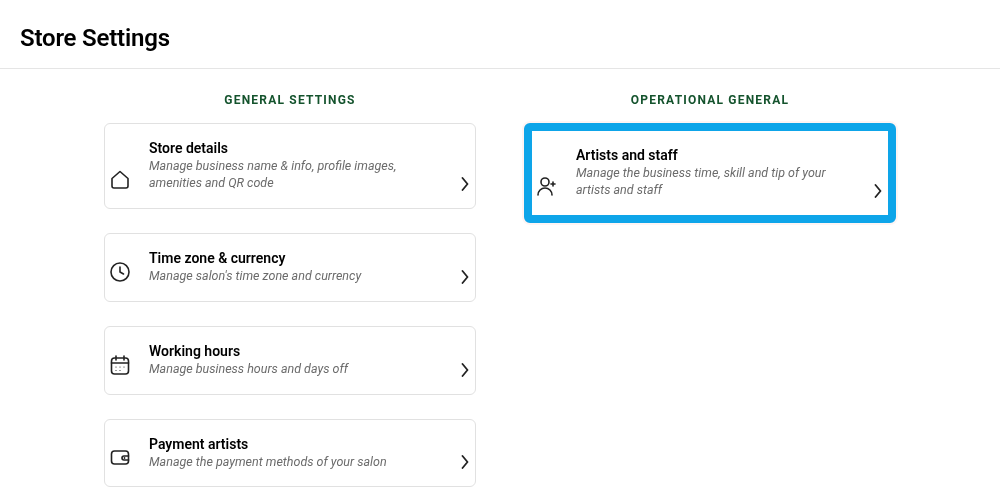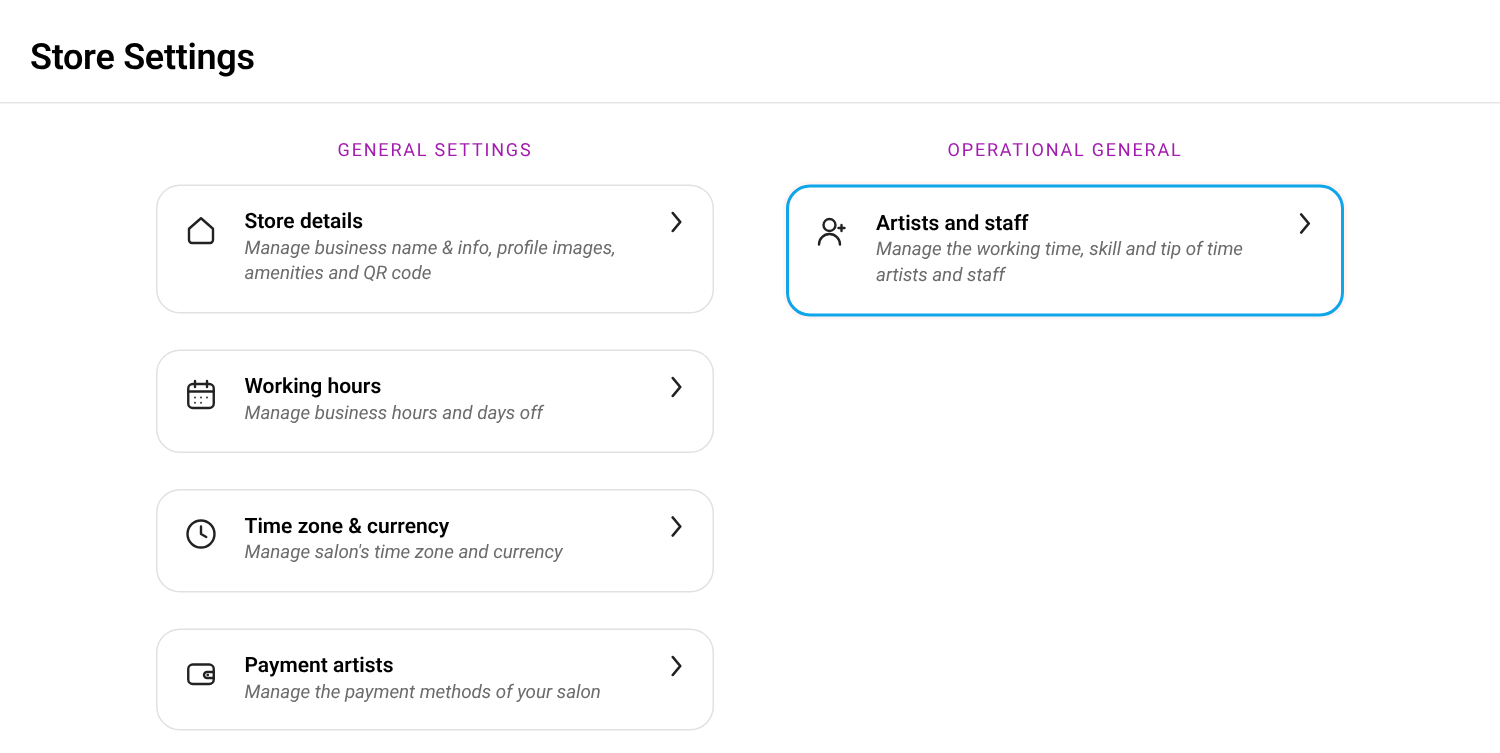--- a/index.html
+++ b/index.html
@@ -32,37 +32,37 @@
       align-items: flex-start;
       justify-content: center;
     }
     .col {
       width: 372px;
     }
     .col-title {
       text-align: center;
       font-size: 12px;
       letter-spacing: 1.2px;
-      font-weight: 400;
-      color: #a21caf;
+      font-weight: 700;
+      color: #14532d;
       margin-bottom: 16px;
     }
     .card {
       border: 1px solid #e1e1e1;
-      border-radius: 16px;
-      padding: 16px 16px;
-      display: flex;
-      align-items: flex-start;
+      border-radius: 6px;
+      padding: 16px 2px;
+      display: flex;
+      align-items: flex-end;
       gap: 16px;
       margin-bottom: 24px;
       cursor: pointer;
       background: #fff;
     }
     .card.highlight {
-      border: 2px solid #0ea5e9;
+      border: 8px solid #0ea5e9;
       box-shadow: 0 0 0 2px rgba(228,68,42,0.05);
     }
     .card-icon {
       width: 26px;
       height: 26px;
       flex-shrink: 0;
       display: flex;
       align-items: center;
       justify-content: center;
     }
@@ -124,20 +124,38 @@
 
     <div class="card">
       <div class="card-icon">
         <svg viewBox="0 0 24 24">
             <path d="M4 11.5 L12 4.5 L20 11.5 V19 a2 2 0 0 1 -2 2 H6 a2 2 0 0 1 -2 -2 Z"></path>
           </svg>
       </div>
       <div class="card-body">
         <div class="card-title">Store details</div>
         <div class="card-desc">Manage business name &amp; info, profile images, amenities and QR code</div>
+      </div>
+      <div class="card-chevron">
+        <svg viewBox="0 0 8 14">
+            <path d="M1.5 1 L6.5 7 L1.5 13"></path>
+          </svg>
+      </div>
+    </div>
+
+    <div class="card">
+      <div class="card-icon">
+        <svg viewBox="0 0 24 24">
+            <circle cx="12" cy="12" r="9"></circle>
+            <path d="M12 7 V12 L15.5 14"></path>
+          </svg>
+      </div>
+      <div class="card-body">
+        <div class="card-title">Time zone &amp; currency</div>
+        <div class="card-desc">Manage salon's time zone and currency</div>
       </div>
       <div class="card-chevron">
         <svg viewBox="0 0 8 14">
             <path d="M1.5 1 L6.5 7 L1.5 13"></path>
           </svg>
       </div>
     </div>
 
     <div class="card">
       <div class="card-icon">
@@ -160,38 +178,20 @@
       <div class="card-chevron">
         <svg viewBox="0 0 8 14">
             <path d="M1.5 1 L6.5 7 L1.5 13"></path>
           </svg>
       </div>
     </div>
 
     <div class="card">
       <div class="card-icon">
         <svg viewBox="0 0 24 24">
-            <circle cx="12" cy="12" r="9"></circle>
-            <path d="M12 7 V12 L15.5 14"></path>
-          </svg>
-      </div>
-      <div class="card-body">
-        <div class="card-title">Time zone &amp; currency</div>
-        <div class="card-desc">Manage salon's time zone and currency</div>
-      </div>
-      <div class="card-chevron">
-        <svg viewBox="0 0 8 14">
-            <path d="M1.5 1 L6.5 7 L1.5 13"></path>
-          </svg>
-      </div>
-    </div>
-
-    <div class="card">
-      <div class="card-icon">
-        <svg viewBox="0 0 24 24">
             <rect x="3.5" y="6" width="17" height="13" rx="3"></rect>
             <path d="M20.5 11 H16 a2 2 0 0 0 0 4 H20.5"></path>
             <circle cx="16.5" cy="13" r="0.9" fill="#222" stroke="none"></circle>
           </svg>
       </div>
       <div class="card-body">
         <div class="card-title">Payment artists</div>
         <div class="card-desc">Manage the payment methods of your salon</div>
       </div>
       <div class="card-chevron">
@@ -210,21 +210,21 @@
       <div class="card-icon">
         <svg viewBox="0 0 24 24">
             <circle cx="10" cy="8" r="4"></circle>
             <path d="M3 21 a7 7 0 0 1 14 0"></path>
             <path d="M18 8 V12"></path>
             <path d="M16 10 H20"></path>
           </svg>
       </div>
       <div class="card-body">
         <div class="card-title">Artists and staff</div>
-        <div class="card-desc">Manage the working time, skill and tip of time artists and staff</div>
+        <div class="card-desc">Manage the business time, skill and tip of your artists and staff</div>
       </div>
       <div class="card-chevron">
         <svg viewBox="0 0 8 14">
             <path d="M1.5 1 L6.5 7 L1.5 13"></path>
           </svg>
       </div>
     </div>
 
   </div>
 

